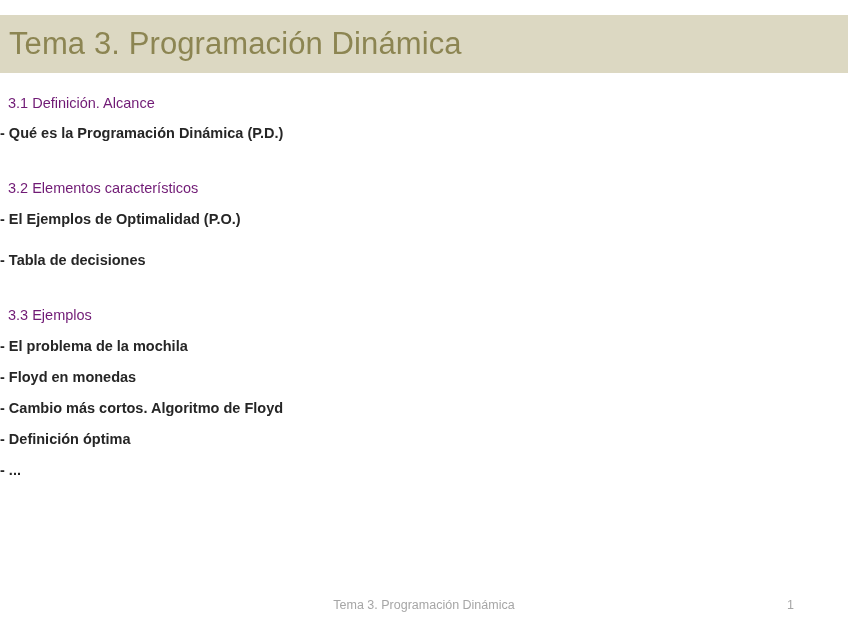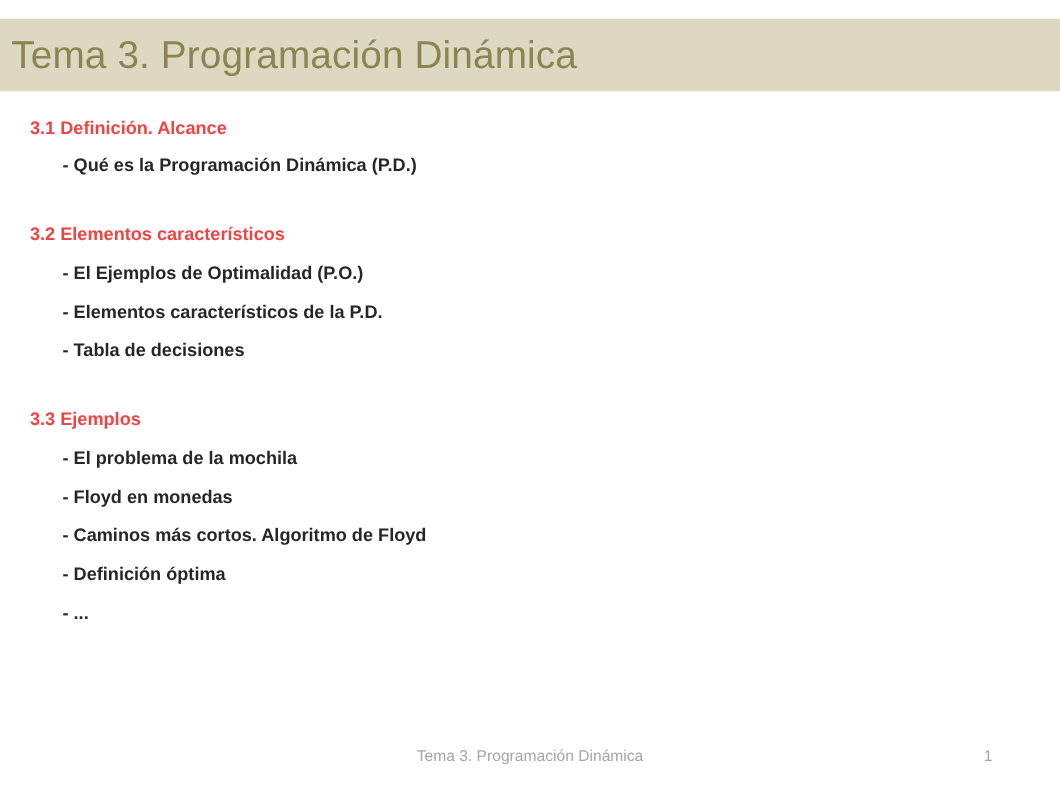--- a/index.html
+++ b/index.html
@@ -50,31 +50,30 @@
     width: 848px;
   }
 
   .outline-block {
     margin: 0;
     padding: 0;
   }
 
   .section-heading {
     margin: 0;
-    padding-left: 24px;
+    padding-left: 8px;
     font-size: 14.5px;
     line-height: 21px;
-    font-weight: 700;
-    color: #ef4444;
+    font-weight: 400;
+    color: #701a75;
     white-space: nowrap;
   }
 
   .sub-item {
     margin: 0;
-    padding-left: 50px;
     font-size: 14.5px;
     line-height: 21px;
     font-weight: 600;
     color: #262626;
     white-space: nowrap;
   }
 
   
   .gap-sm { height: 9px; }
   .gap-md { height: 34px; }
@@ -129,35 +128,34 @@
       <div class="sub-item">- Qué es la Programación Dinámica (P.D.)</div>
     </div>
 
     <div class="gap-md"></div>
 
     <div class="outline-block">
       <div class="section-heading">3.2 Elementos característicos</div>
       <div class="gap-item"></div>
       <div class="sub-item">- El Ejemplos de Optimalidad (P.O.)</div>
       <div class="gap-item"></div>
-      <div class="sub-item">- Elementos característicos de la P.D.</div>
       <div class="gap-item"></div>
       <div class="sub-item">- Tabla de decisiones</div>
     </div>
 
     <div class="gap-md"></div>
 
     <div class="outline-block">
       <div class="section-heading">3.3 Ejemplos</div>
       <div class="gap-item"></div>
       <div class="sub-item">- El problema de la mochila</div>
       <div class="gap-item"></div>
       <div class="sub-item">- Floyd en monedas</div>
       <div class="gap-item"></div>
-      <div class="sub-item">- Caminos más cortos. Algoritmo de Floyd</div>
+      <div class="sub-item">- Cambio más cortos. Algoritmo de Floyd</div>
       <div class="gap-item"></div>
       <div class="sub-item">- Definición óptima</div>
       <div class="gap-item"></div>
       <div class="sub-item">- ...</div>
     </div>
 
   </div>
 
   <div class="footer">
     <div class="footer-center">Tema 3. Programación Dinámica</div>

